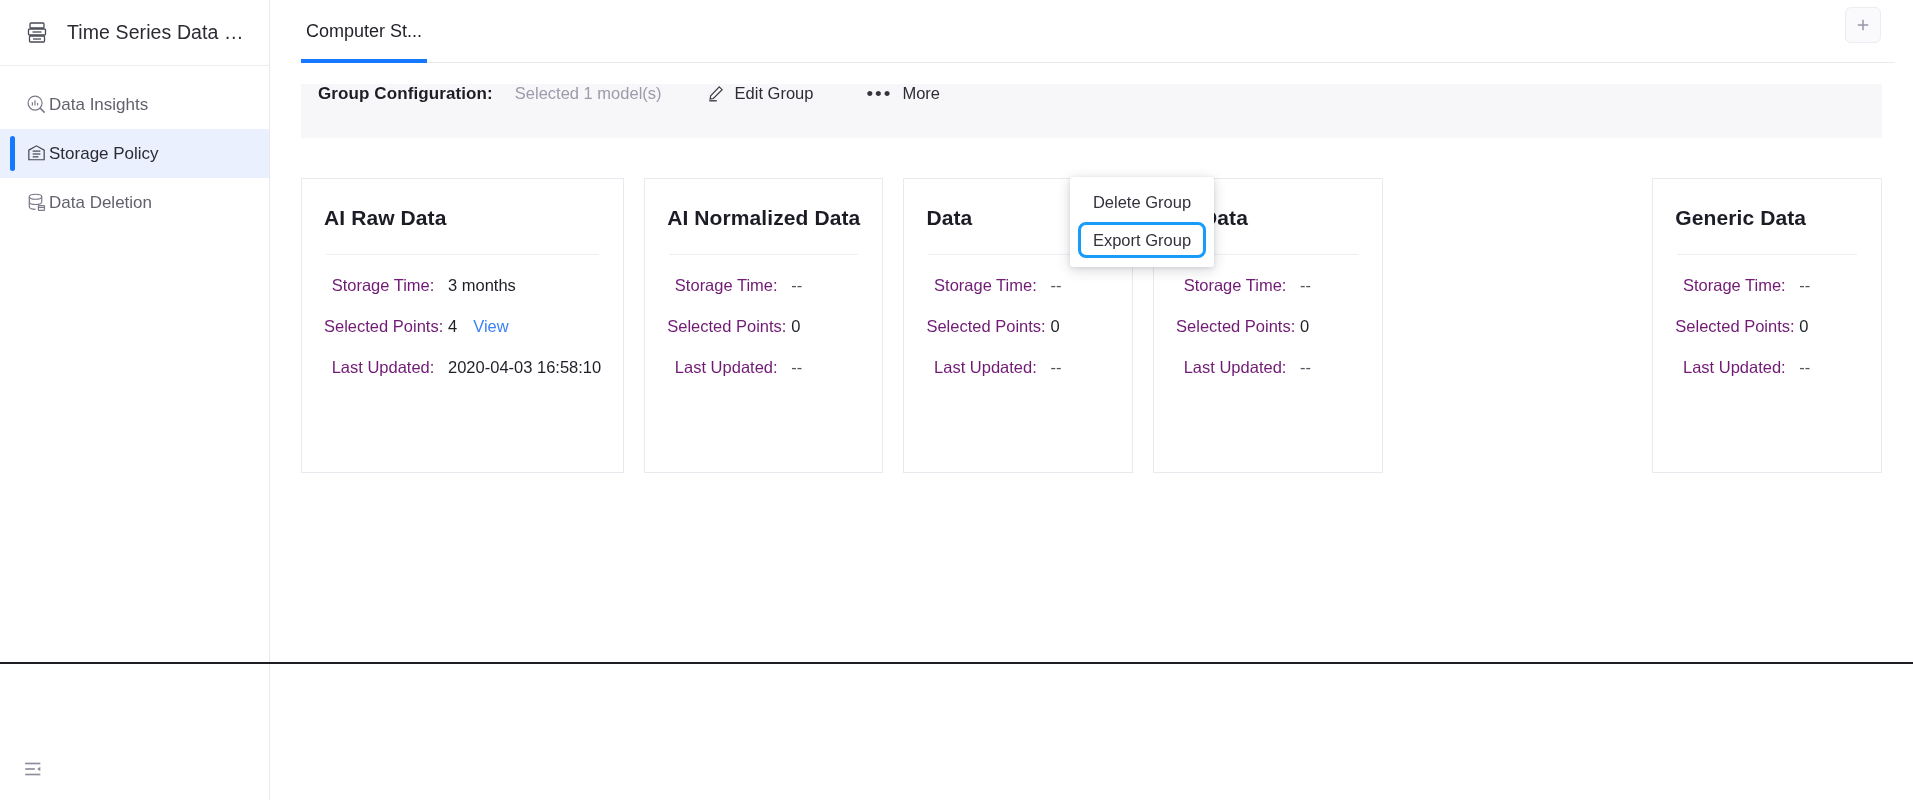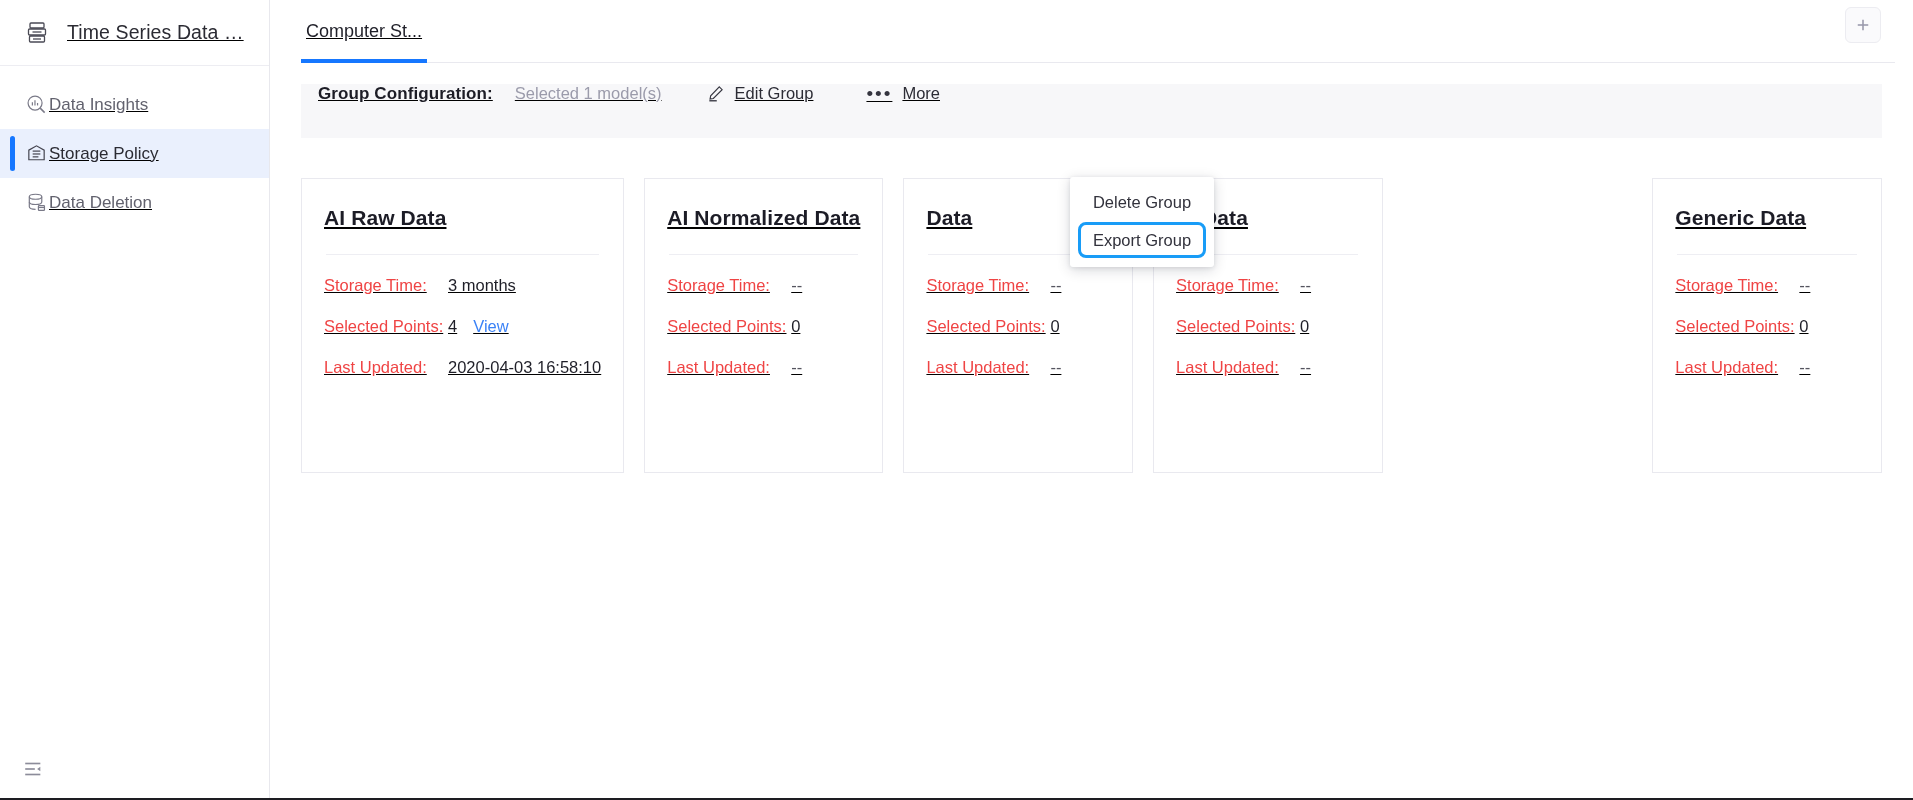--- a/index.html
+++ b/index.html
@@ -6,24 +6,23 @@
   html, body {
     width: 1913px; height: 800px;
     overflow: hidden;
     background: #ffffff;
     font-family: "Liberation Sans", sans-serif;
     -webkit-font-smoothing: antialiased;
   }
 
   #app {
     position: relative;
-    width: 1913px; height: 800px;
-    display: flex;
-    background: #ffffff;
-    text-decoration: underline;
+    width: 1913px; height: 664px;
+    display: flex;
+    background: #ffffff;
   }
 
   
   .sidebar {
     position: relative;
     width: 270px;
     height: 800px;
     background: #ffffff;
     border-right: 1px solid #e8e8ed;
     flex: 0 0 270px;
@@ -271,22 +270,22 @@
   .card-rows { padding-top: 21px; }
   .card-row {
     display: flex;
     justify-content: flex-start;
     align-items: baseline;
     margin-bottom: 22px;
     font-size: 16.5px;
     white-space: nowrap;
   }
   .card-row .rk {
-    color: #ef4444;
-    text-align: left;
+    color: #701a75;
+    text-align: center;
     width: 118px;
     flex: 0 0 118px;
     margin-right: 6px;
   }
   .card-row .rv { color: #1f1f28; }
   .card-row .rv.dim { color: #55555f; }
   .card-link {
     color: #3b82f6;
     margin-left: 16px;
     cursor: pointer;

